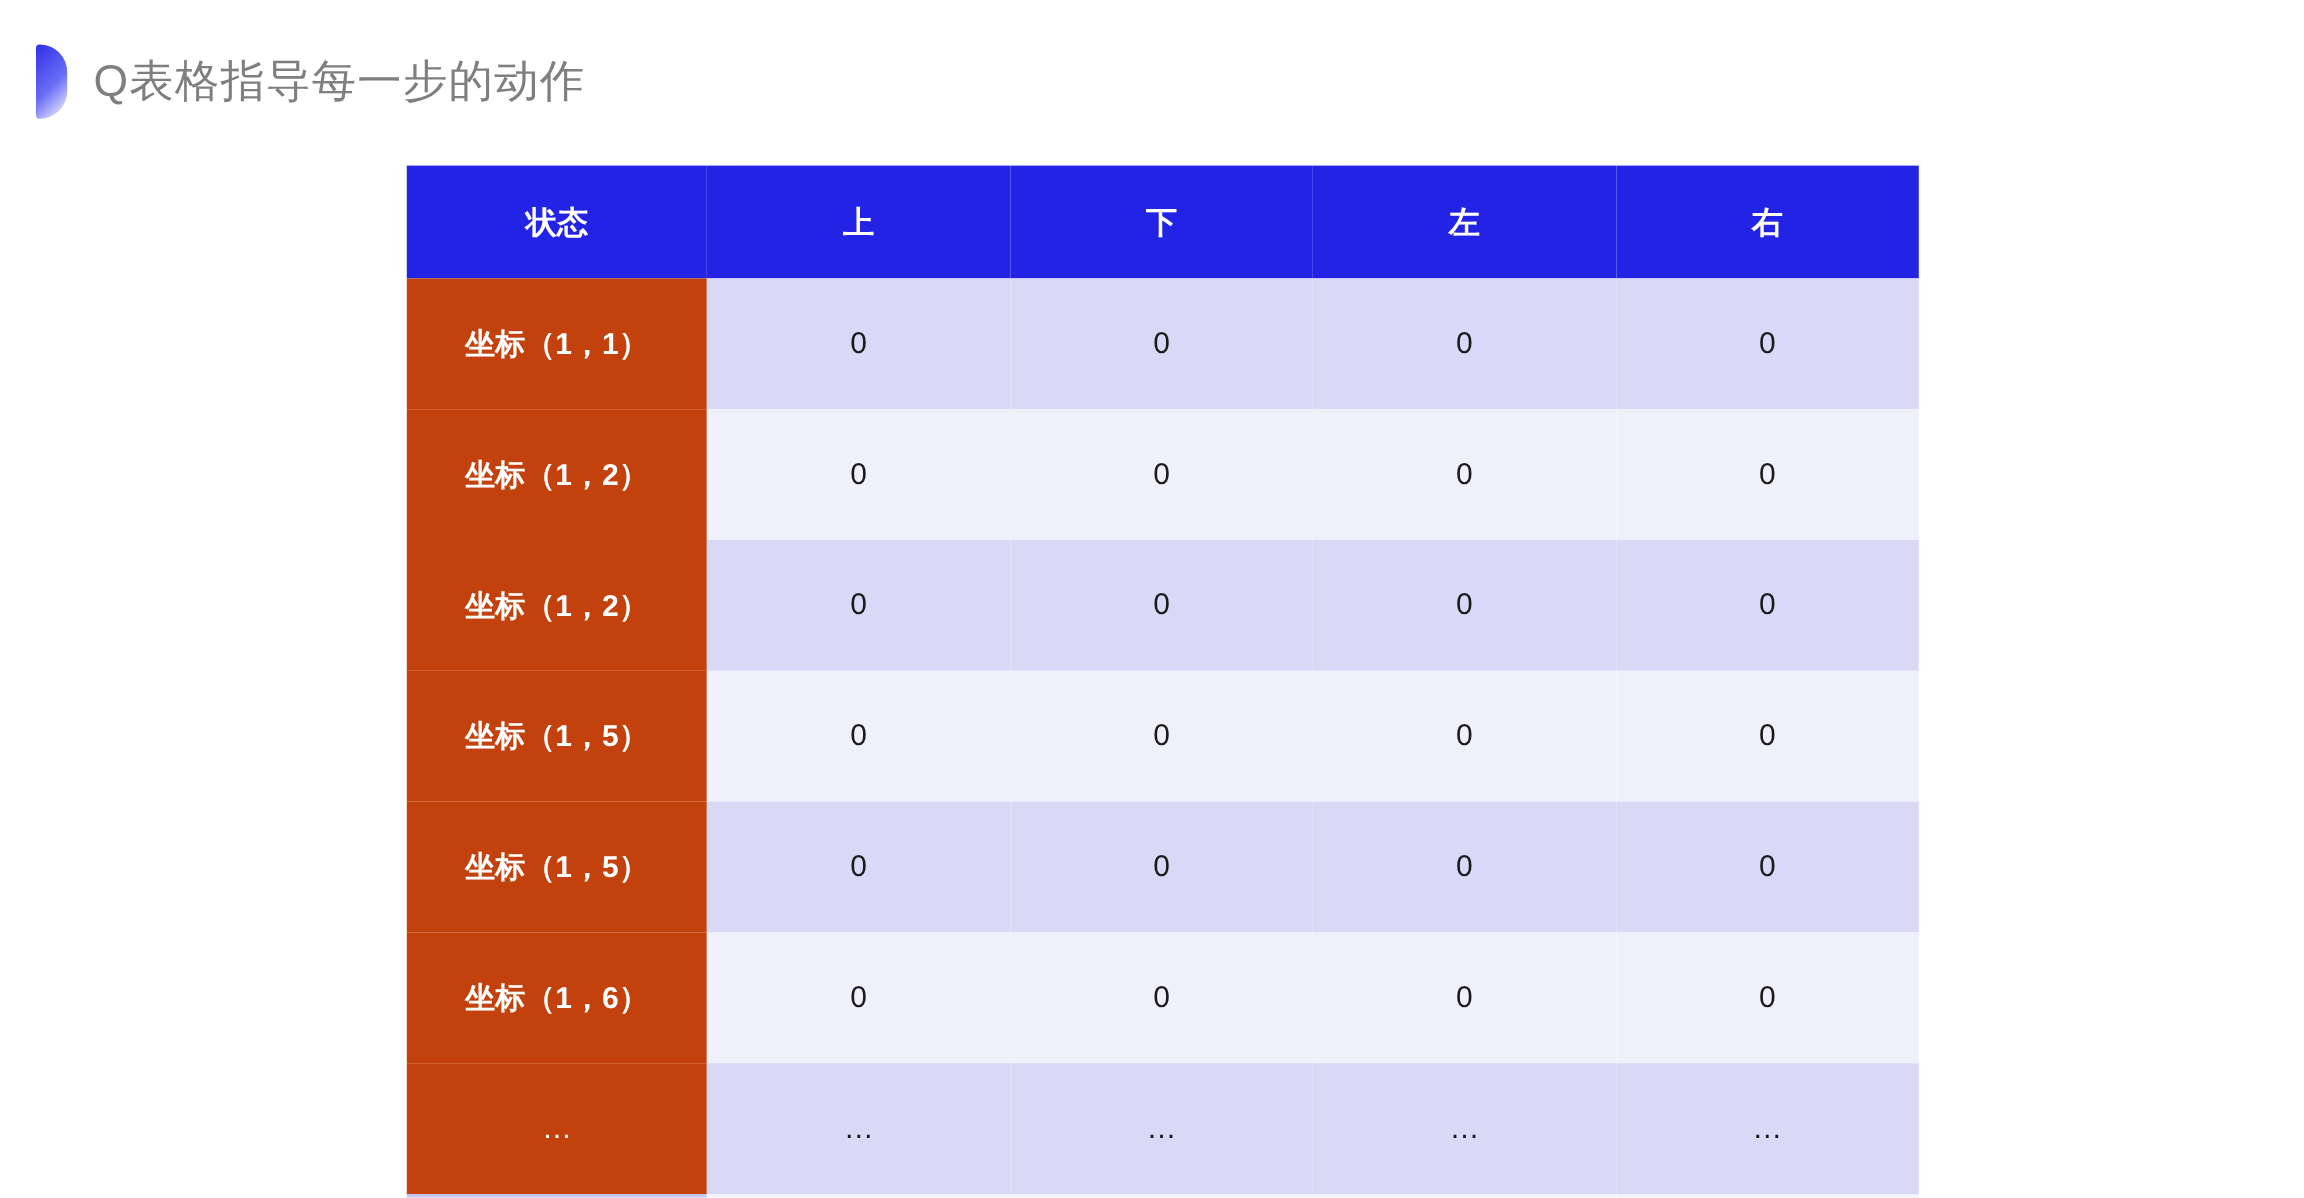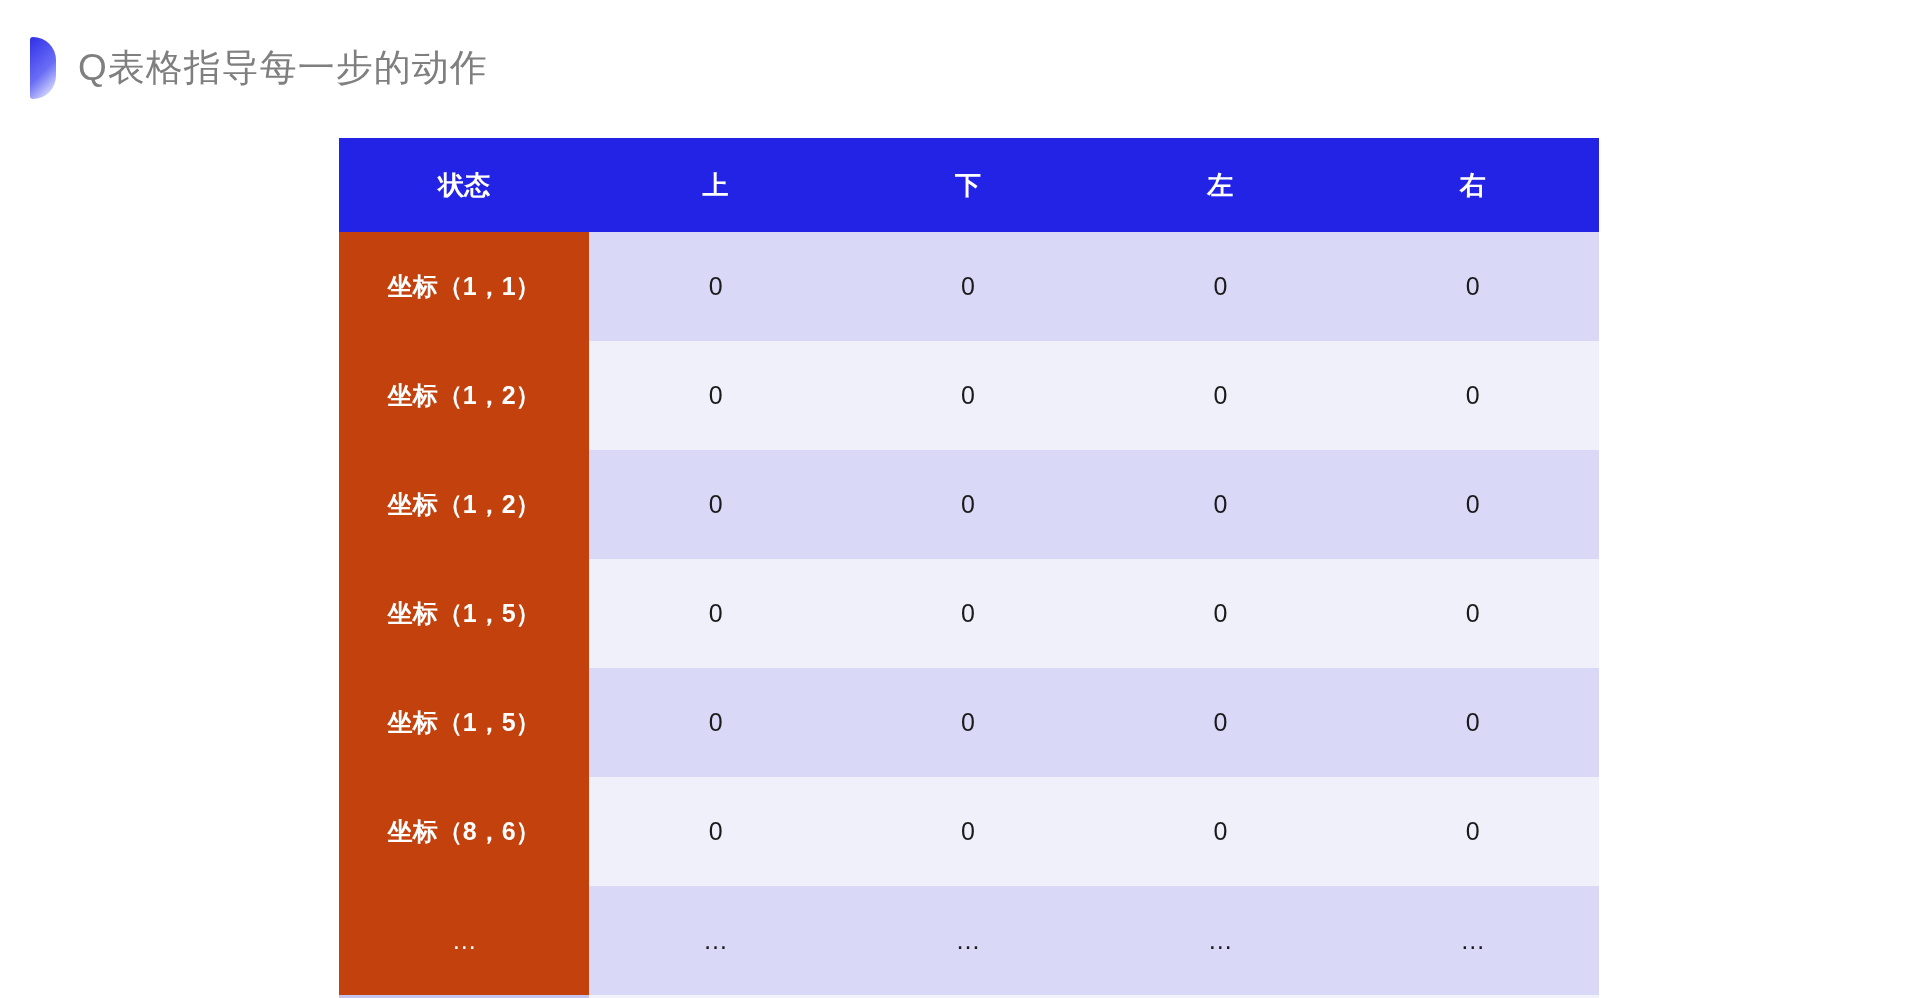--- a/index.html
+++ b/index.html
@@ -196,21 +196,21 @@
 
         <tr class="odd">
           <td class="state">坐标（1，5）</td>
           <td class="val">0</td>
           <td class="val">0</td>
           <td class="val">0</td>
           <td class="val">0</td>
         </tr>
 
         <tr class="even">
-          <td class="state">坐标（8，6）</td>
+          <td class="state">坐标（1，6）</td>
           <td class="val">0</td>
           <td class="val">0</td>
           <td class="val">0</td>
           <td class="val">0</td>
         </tr>
 
         <tr class="odd">
           <td class="state ell">…</td>
           <td class="val">…</td>
           <td class="val">…</td>

